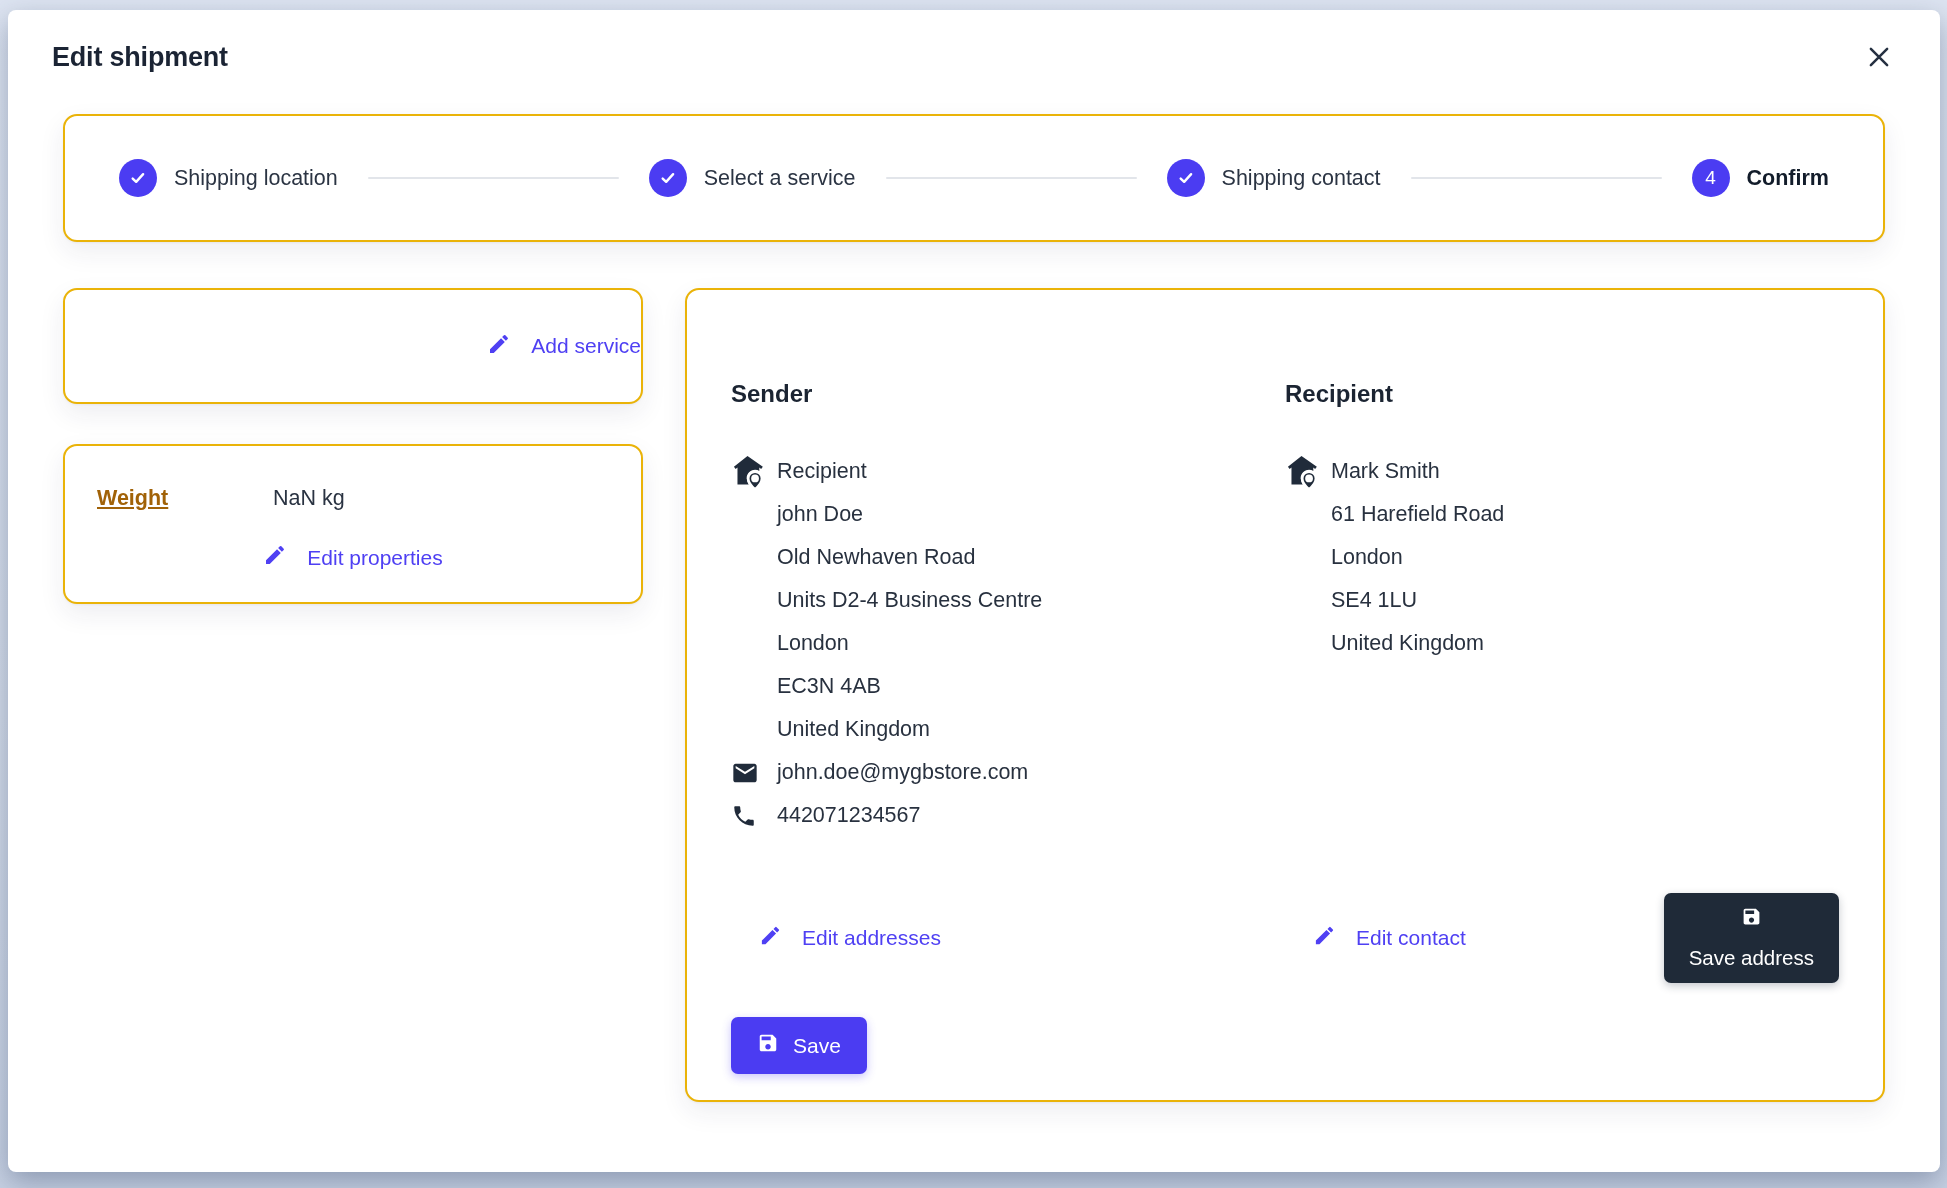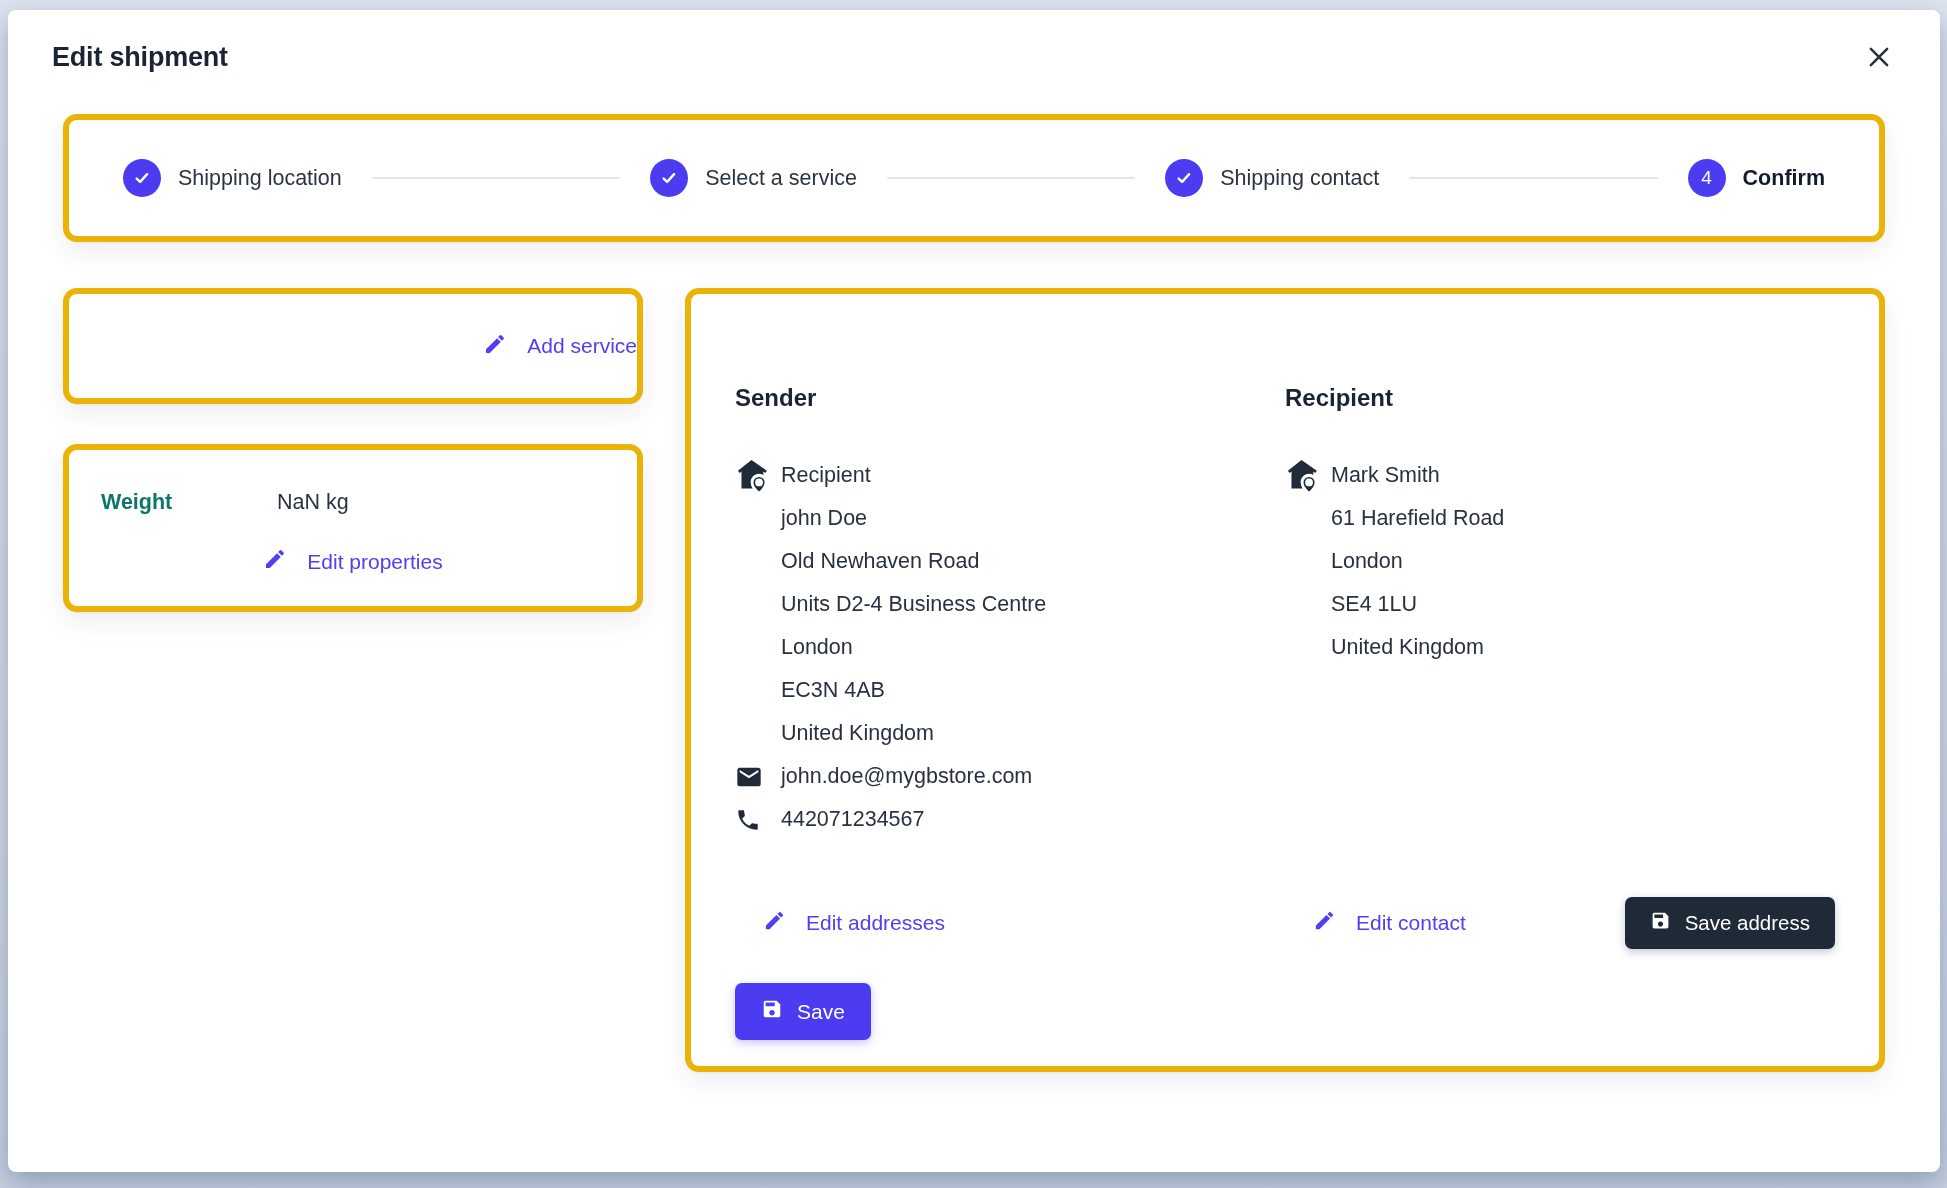--- a/index.html
+++ b/index.html
@@ -17,42 +17,42 @@
     padding:26px 36px 24px;
   }
   .modal-header { display:flex; justify-content:space-between; align-items:flex-start; padding:6px 8px 0 8px; }
   .modal-title { font-size:27px; font-weight:700; color:#1b2434; letter-spacing:-.2px; }
   .close-btn { background:none; border:none; cursor:pointer; padding:2px; margin-top:-2px; }
   .close-btn svg { display:block; }
 
   .card {
     background:#fff; border-radius:14px;
     box-shadow:0 1px 2px rgba(33,44,77,.05), 0 10px 26px rgba(33,44,77,.08);
-    border:6px solid #eab308;
+    border:2px solid #eab308;
   }
 
   
   .stepper { margin:40px 19px 0; height:128px; display:flex; align-items:center; padding:0 54px; }
   .step { display:flex; align-items:center; gap:17px; cursor:pointer; white-space:nowrap; }
   .step-circle {
     width:38px; height:38px; border-radius:50%; background:#4b3cf2;
     display:flex; align-items:center; justify-content:center; flex:0 0 auto;
     color:#fff; font-size:19px; font-weight:500;
   }
   .step-label { font-size:21.5px; color:#2b3443; }
   .step.current .step-label { font-weight:700; color:#121c2a; }
   .connector { flex:1 1 auto; height:2px; background:#e2e5ea; margin:0 30px; border-radius:1px; }
 
   
   .content { display:flex; align-items:flex-start; gap:42px; margin:46px 19px 0; }
   .left-col { width:580px; flex:0 0 auto; display:flex; flex-direction:column; gap:40px; }
   .add-service-card { height:116px; display:flex; align-items:center; justify-content:flex-end; }
   .weight-card { padding:40px 0 30px; }
   .weight-row { display:flex; align-items:baseline; padding:0 32px; font-size:21.5px; }
-  .weight-label { font-weight:700; color:#0f766e; width:176px; flex:0 0 auto; }
+  .weight-label { font-weight:700; color:#a16207; width:176px; flex:0 0 auto;text-decoration:underline; }
   .weight-value { color:#2a3342; }
   .center-row { display:flex; justify-content:center; margin-top:32px; }
 
   .link {
     display:inline-flex; align-items:center; gap:20px;
     color:#4f40f3; font-size:21px; font-weight:500; cursor:pointer;
     background:none; border:none; font-family:inherit;
   }
   .link svg { flex:0 0 auto; }
 
@@ -71,21 +71,21 @@
   .footer-left { width:50%; flex:0 0 auto; }
   .footer-left .link { margin-left:28px; }
   .footer-right { flex:1 1 auto; display:flex; align-items:center; justify-content:space-between; }
   .footer-right .link { margin-left:28px; }
 
   .btn {
     display:inline-flex; align-items:center; gap:14px; border:none; cursor:pointer;
     border-radius:7px; font-family:inherit; font-size:20.5px; color:#fff;
   }
   .btn svg { flex:0 0 auto; }
-  .btn-dark { background:#1f2a38; padding:13px 25px; box-shadow:0 3px 8px rgba(25,35,55,.25); }
+  .btn-dark { background:#1f2a38; padding:13px 25px; box-shadow:0 3px 8px rgba(25,35,55,.25);flex-direction:column; }
   .btn-primary { background:#4b3cf2; padding:15px 26px; font-size:21px; box-shadow:0 3px 10px rgba(75,60,242,.3); }
   .save-row { display:flex; justify-content:flex-start; margin-top:34px; }
 </style>
 </head>
 <body>
 
 <div class="modal">
 
   <div class="modal-header">
     <div class="modal-title">Edit shipment</div>

